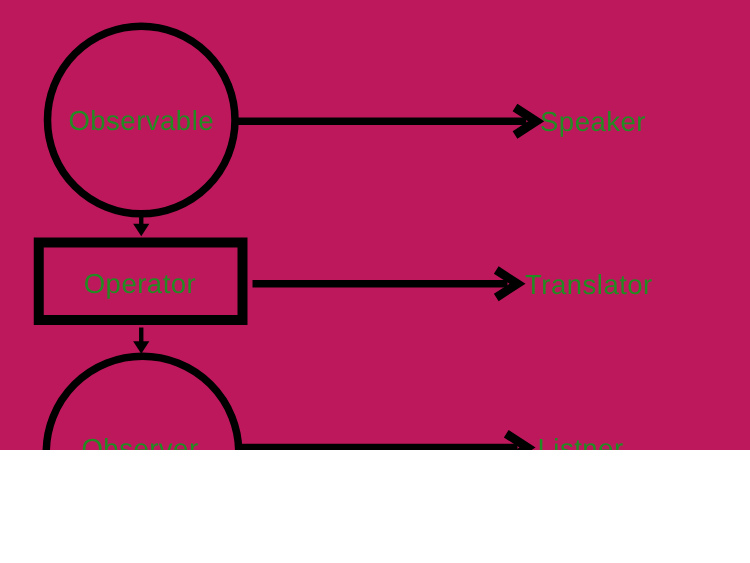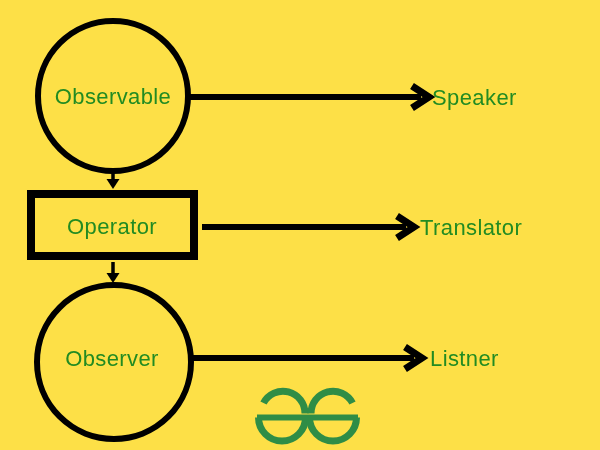--- a/index.html
+++ b/index.html
@@ -3,22 +3,22 @@
 <meta charset="utf-8">
 <style>
   html, body {
     margin: 0;
     padding: 0;
     background: #ffffff;
   }
   .canvas {
     position: relative;
     width: 600px;
-    height: 450px;
-    background: #fde047;
+    height: 360px;
+    background: #be185d;
     overflow: hidden;
   }
   .canvas svg {
     position: absolute;
     top: 0;
     left: 0;
   }
   .labels text {
     font-family: "Liberation Sans", sans-serif;
     font-size: 22px;

